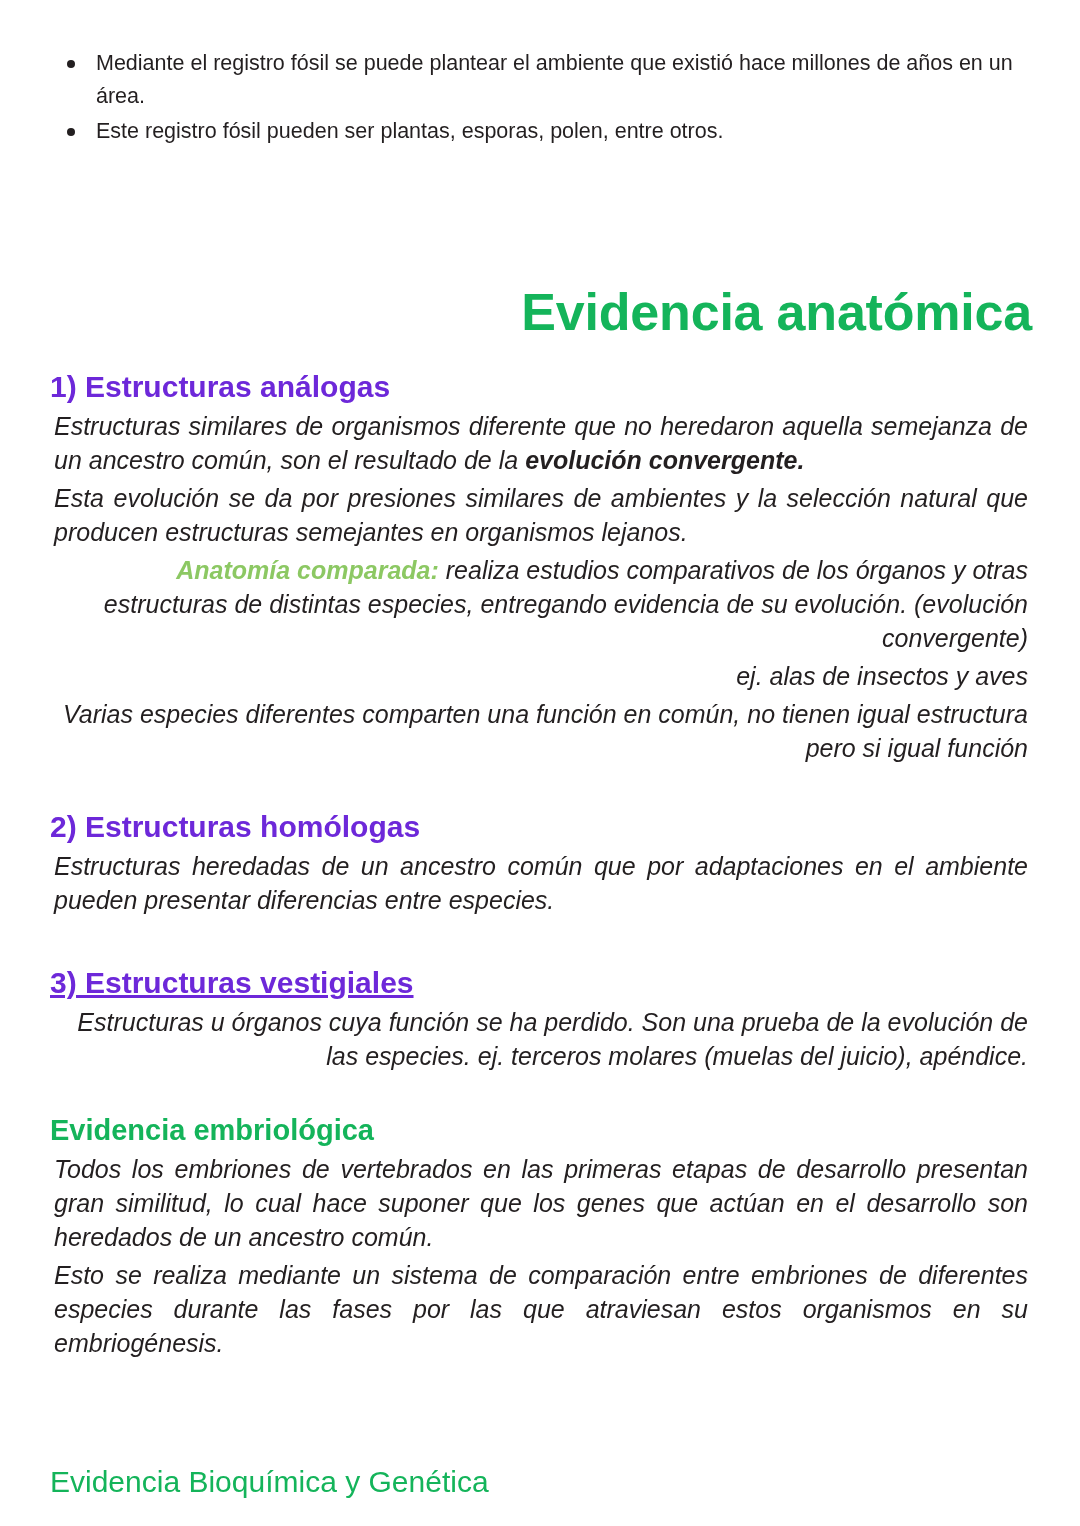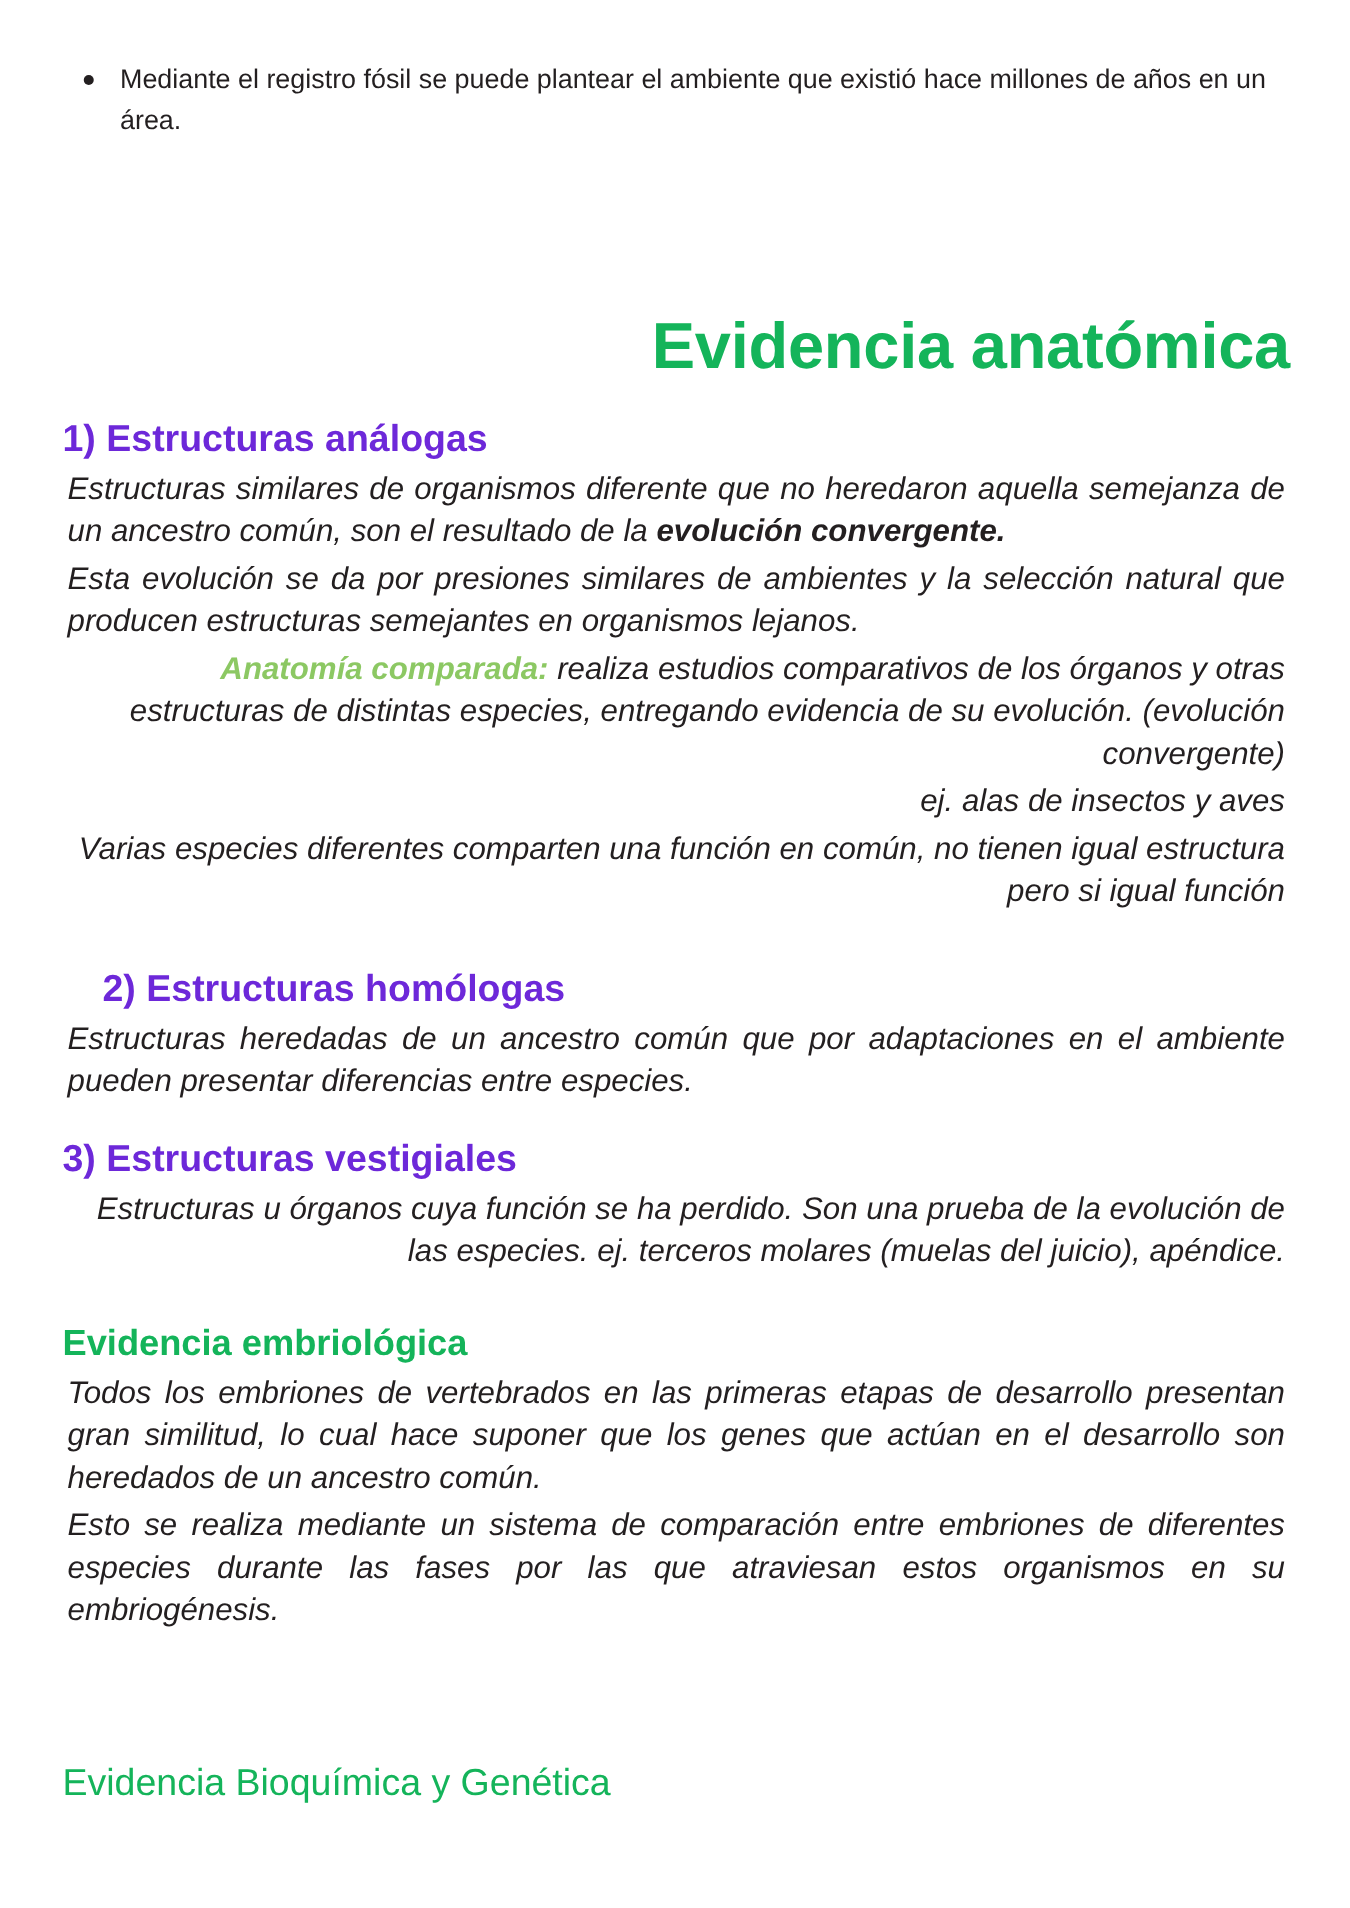--- a/index.html
+++ b/index.html
@@ -108,36 +108,37 @@
     color: #8cc863;
   }
 
   
   .sp-title      { margin-top: 135px; text-align: right; }
   .sp-after-title{ margin-top: 28px; }
   .sp-para1      { margin-top: 34px; }
   .sp-anat       { margin-top: 30px; }
   .sp-ej         { margin-top: 28px; }
   .sp-varias     { margin-top: 30px; }
-  .sp-h2         { margin-top: 44px; margin-left: 32px; }
+  .sp-h2         { margin-top: 44px; }
   .sp-p2         { margin-top: 33px; }
-  .sp-h3         { margin-top: 28px; }
+  .sp-h3         { margin-top: 48px; text-decoration: underline; }
   .sp-p3         { margin-top: 32px; }
   .sp-h4         { margin-top: 40px; }
   .sp-p4         { margin-top: 30px; }
   .sp-h5         { margin-top: 104px; }
 </style>
 </head>
 <body>
 
 <div class="page">
   <div class="content">
 
     <ul class="bullet-list">
       <li>Mediante el registro fósil se puede plantear el ambiente que existió hace millones de años en un área.</li>
+      <li>Este registro fósil pueden ser plantas, esporas, polen, entre otros.</li>
     </ul>
 
     <h1 class="h-title sp-title">Evidencia anatómica</h1>
 
     <h2 class="h-sub-light sp-after-title">1) Estructuras análogas</h2>
 
     <p class="body justify sp-para1"><span>Estructuras similares de organismos diferente que no heredaron aquella semejanza de un ancestro común, son el resultado de la </span><span class="bold">evolución convergente.</span></p>
 
     <p class="body justify">Esta evolución se da por presiones similares de ambientes y la selección natural que producen estructuras semejantes en organismos lejanos.</p>
 

